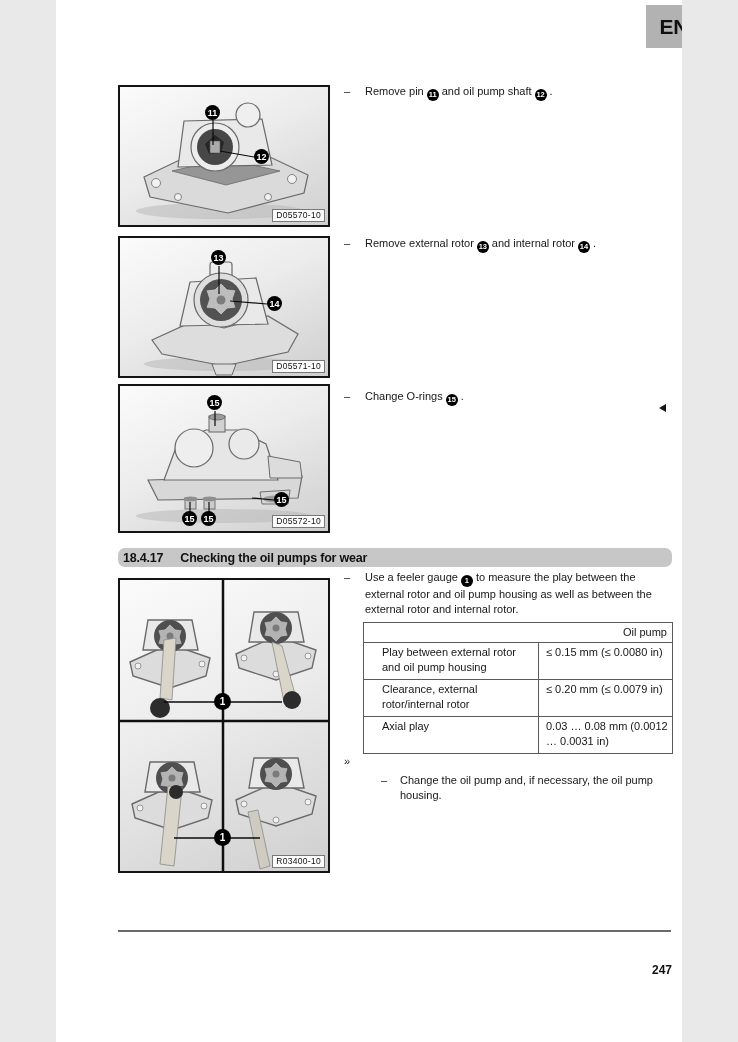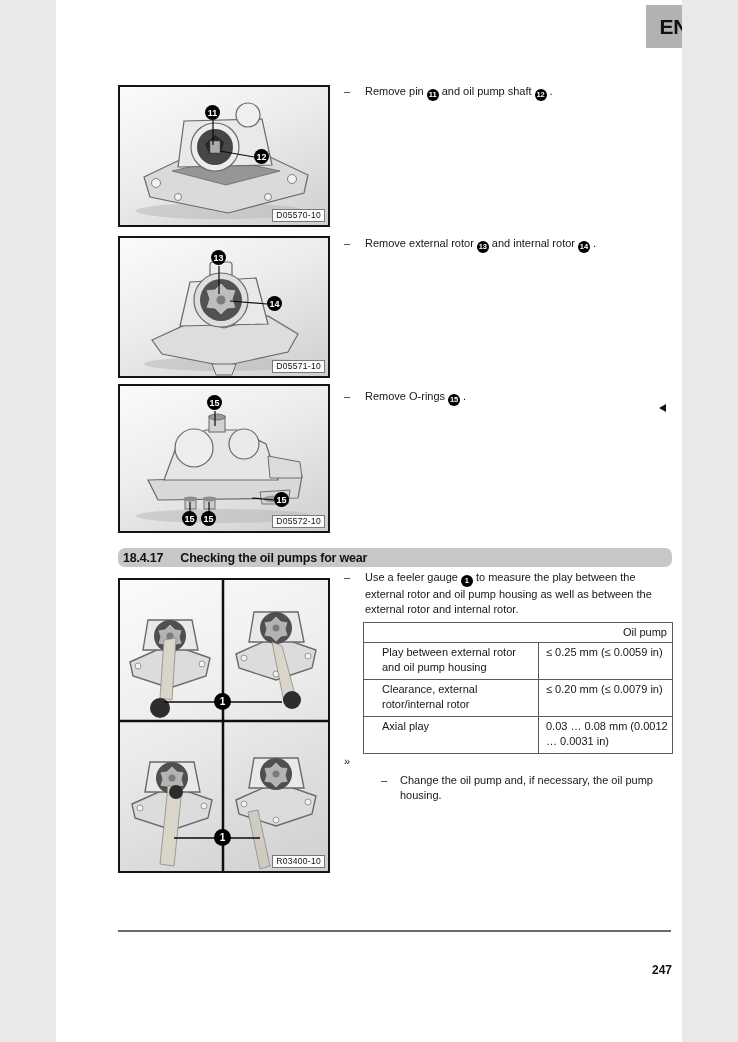--- a/index.html
+++ b/index.html
@@ -204,21 +204,21 @@
     <span class="txt"><span>Remove pin</span><span class="inline-badge">11</span><span>and oil pump shaft</span><span class="inline-badge">12</span><span>.</span></span>
   </div>
 
   <div class="step" style="top:236px;">
     <span class="marker">–</span>
     <span class="txt"><span>Remove external rotor</span><span class="inline-badge">13</span><span>and internal rotor</span><span class="inline-badge">14</span><span>.</span></span>
   </div>
 
   <div class="step" style="top:389px;">
     <span class="marker">–</span>
-    <span class="txt"><span>Remove O-rings</span><span class="inline-badge">15</span><span>.</span></span>
+    <span class="txt"><span>Change O-rings</span><span class="inline-badge">15</span><span>.</span></span>
   </div>
 
   <div class="cont-arrow"></div>
 
   <div class="section-bar">
     <span>18.4.17</span>
     <span>Checking the oil pumps for wear</span>
   </div>
 
   <div class="step" style="top:570px;">
@@ -226,21 +226,21 @@
     <span class="txt"><span>Use a feeler gauge</span><span class="inline-badge">1</span><span>to measure the play between the external rotor and oil pump housing as well as between the external rotor and internal rotor.</span></span>
   </div>
 
   <table class="spec-table">
     <tbody>
         <tr>
       <td colspan="2" class="t-title">Oil pump</td>
     </tr>
     <tr>
       <td class="t-label">Play between external rotor and oil pump housing</td>
-      <td class="t-value">≤ 0.25 mm (≤ 0.0059 in)</td>
+      <td class="t-value">≤ 0.15 mm (≤ 0.0080 in)</td>
     </tr>
     <tr>
       <td class="t-label">Clearance, external rotor/internal rotor</td>
       <td class="t-value">≤ 0.20 mm (≤ 0.0079 in)</td>
     </tr>
     <tr>
       <td class="t-label">Axial play</td>
       <td class="t-value">0.03 … 0.08 mm (0.0012 … 0.0031 in)</td>
     </tr>
   </tbody>

